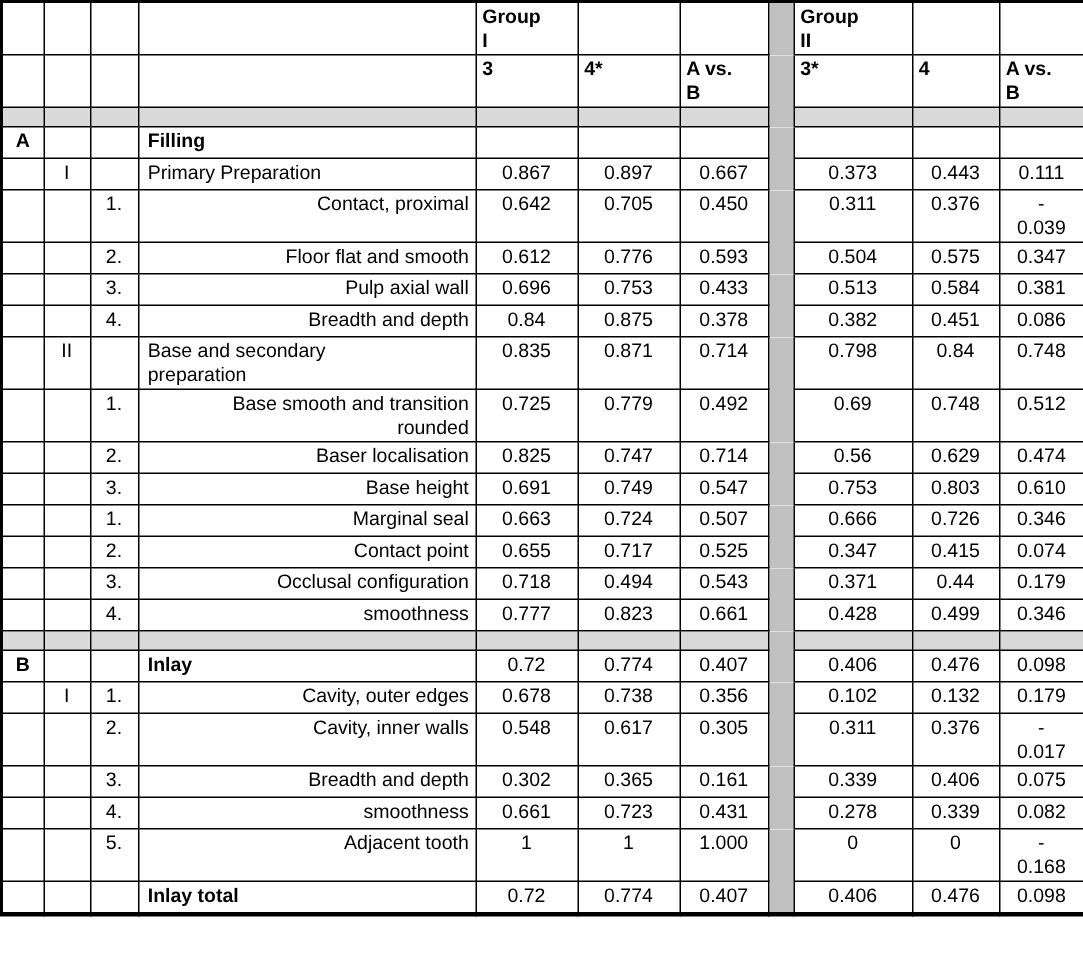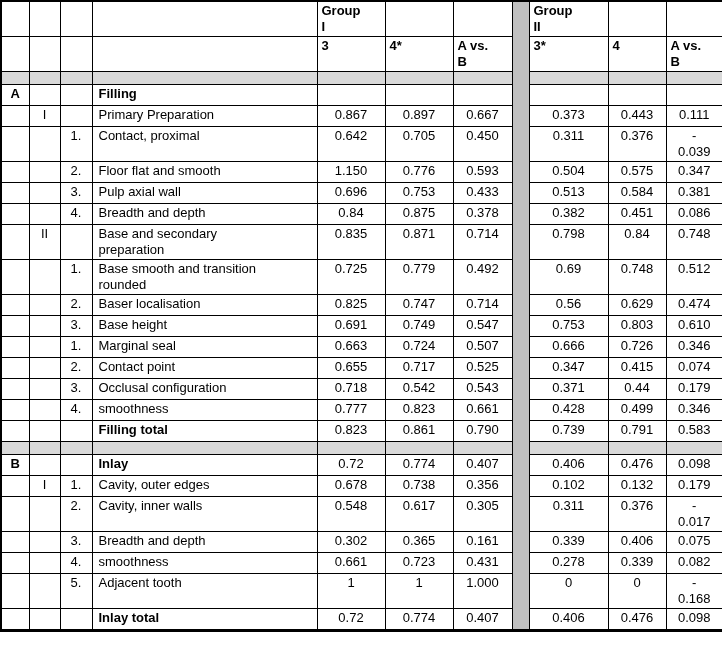--- a/index.html
+++ b/index.html
@@ -32,21 +32,21 @@
   td.sep {
     background: #c0c0c0;
     border-top: none;
     border-bottom: none;
     padding: 0;
   }
   tr.grayrow td { background: #d9d9d9; height: 12px; padding: 0; line-height: 12px; }
   tr.grayrow td.sep { background: #c0c0c0; }
   td.c-side { text-align: center; }
   td.c-desc { padding-left: 6px; padding-right: 4px; }
-  td.c-desc.center { text-align: left; }
+  td.c-desc.center { text-align: right; }
   td.c-desc.left { text-align: left; }
   td.c-val { text-align: center; }
   td.b { font-weight: bold; }
 </style>
 </head>
 <body>
 
 <div class="page">
   <table class="ospe">
     <colgroup>
@@ -146,21 +146,21 @@
           <td class="c-val">0.311</td>
           <td class="c-val">0.376</td>
           <td class="c-val">-
 0.039</td>
         </tr>
         <tr>
           <td class="c-side"></td>
           <td class="c-side"></td>
           <td class="c-side">2.</td>
           <td class="c-desc center">Floor flat and smooth</td>
-          <td class="c-val">1.150</td>
+          <td class="c-val">0.612</td>
           <td class="c-val">0.776</td>
           <td class="c-val">0.593</td>
           <td class="sep"></td>
           <td class="c-val">0.504</td>
           <td class="c-val">0.575</td>
           <td class="c-val">0.347</td>
         </tr>
         <tr>
           <td class="c-side"></td>
           <td class="c-side"></td>
@@ -266,52 +266,39 @@
           <td class="c-val">0.347</td>
           <td class="c-val">0.415</td>
           <td class="c-val">0.074</td>
         </tr>
         <tr>
           <td class="c-side"></td>
           <td class="c-side"></td>
           <td class="c-side">3.</td>
           <td class="c-desc center">Occlusal configuration</td>
           <td class="c-val">0.718</td>
-          <td class="c-val">0.542</td>
+          <td class="c-val">0.494</td>
           <td class="c-val">0.543</td>
           <td class="sep"></td>
           <td class="c-val">0.371</td>
           <td class="c-val">0.44</td>
           <td class="c-val">0.179</td>
         </tr>
         <tr>
           <td class="c-side"></td>
           <td class="c-side"></td>
           <td class="c-side">4.</td>
           <td class="c-desc center">smoothness</td>
           <td class="c-val">0.777</td>
           <td class="c-val">0.823</td>
           <td class="c-val">0.661</td>
           <td class="sep"></td>
           <td class="c-val">0.428</td>
           <td class="c-val">0.499</td>
           <td class="c-val">0.346</td>
-        </tr>
-        <tr>
-          <td class="c-side"></td>
-          <td class="c-side"></td>
-          <td class="c-side"></td>
-          <td class="c-desc left b">Filling total</td>
-          <td class="c-val">0.823</td>
-          <td class="c-val">0.861</td>
-          <td class="c-val">0.790</td>
-          <td class="sep"></td>
-          <td class="c-val">0.739</td>
-          <td class="c-val">0.791</td>
-          <td class="c-val">0.583</td>
         </tr>
         <tr class="grayrow">
           <td class="c-side"></td>
           <td class="c-side"></td>
           <td class="c-side"></td>
           <td class="c-desc left"></td>
           <td class="c-val"></td>
           <td class="c-val"></td>
           <td class="c-val"></td>
           <td class="sep"></td>

